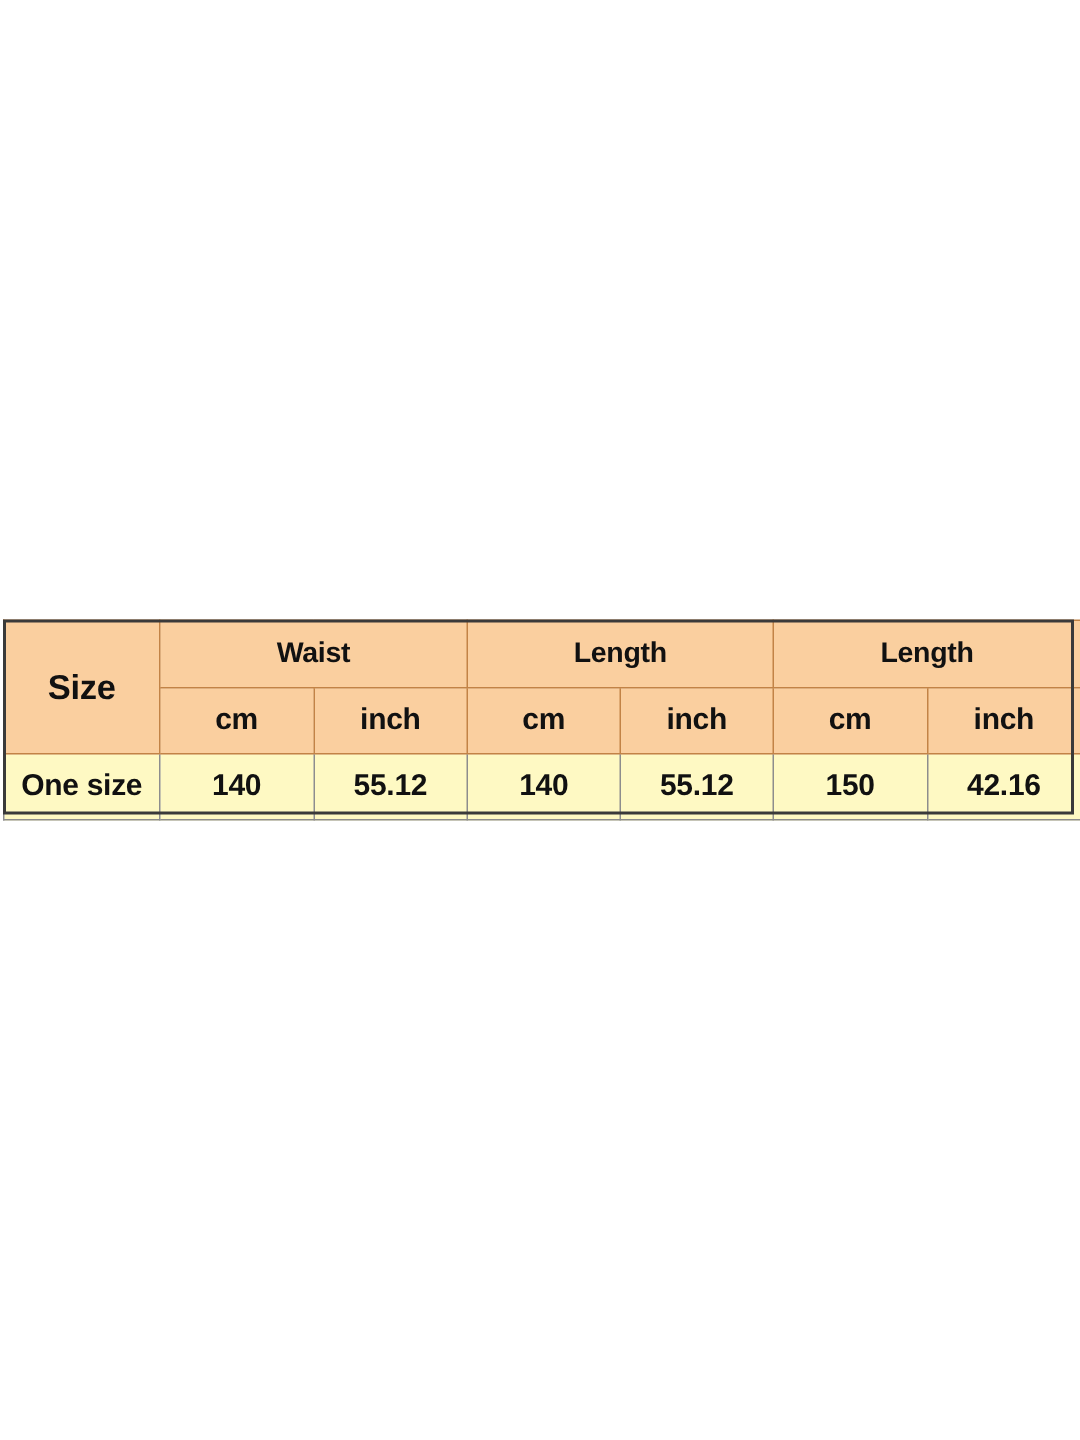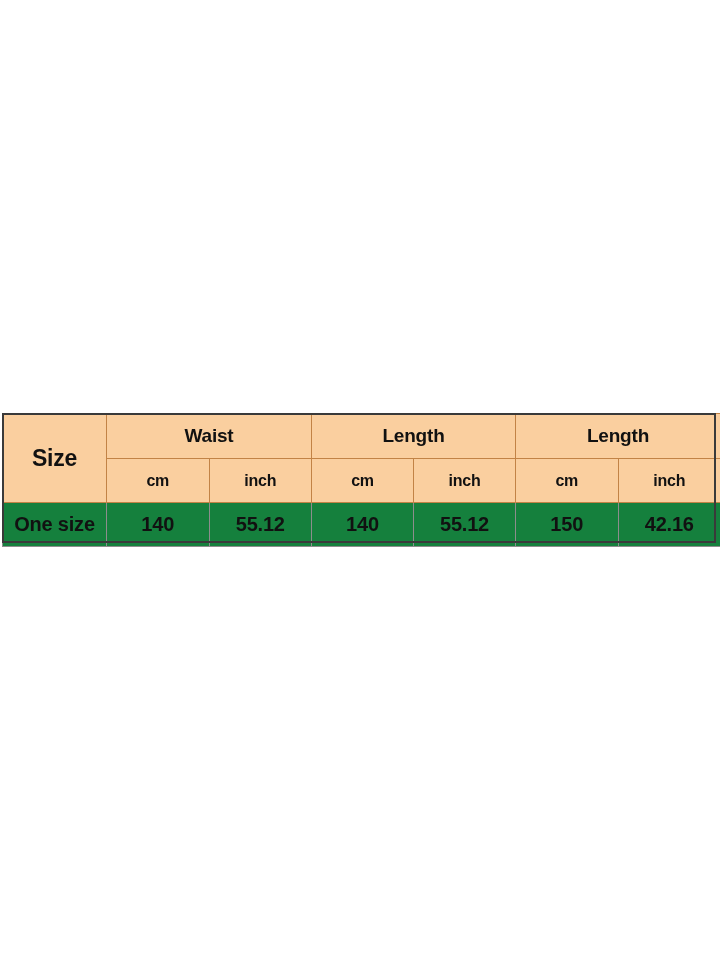--- a/index.html
+++ b/index.html
@@ -56,30 +56,30 @@
   .hcell {
     background: #facf9f;
     border: 1px solid #c28346;
     font-size: 19px;
   }
   .hcell-group {
     height: 44px;
   }
   .hcell-unit {
     height: 43px;
-    font-size: 16px;
+    font-size: 20px;
   }
   .hcell-size {
     height: 87px;
     font-size: 23px;
   }
 
   
   .dcell {
-    background: #15803d;
+    background: #fef9c3;
     border: 1px solid #8d8d8d;
     height: 43px;
     font-size: 20px;
   }
   .dcell-label {
     font-size: 20px;
   }
 
   
   .chart-frame {

